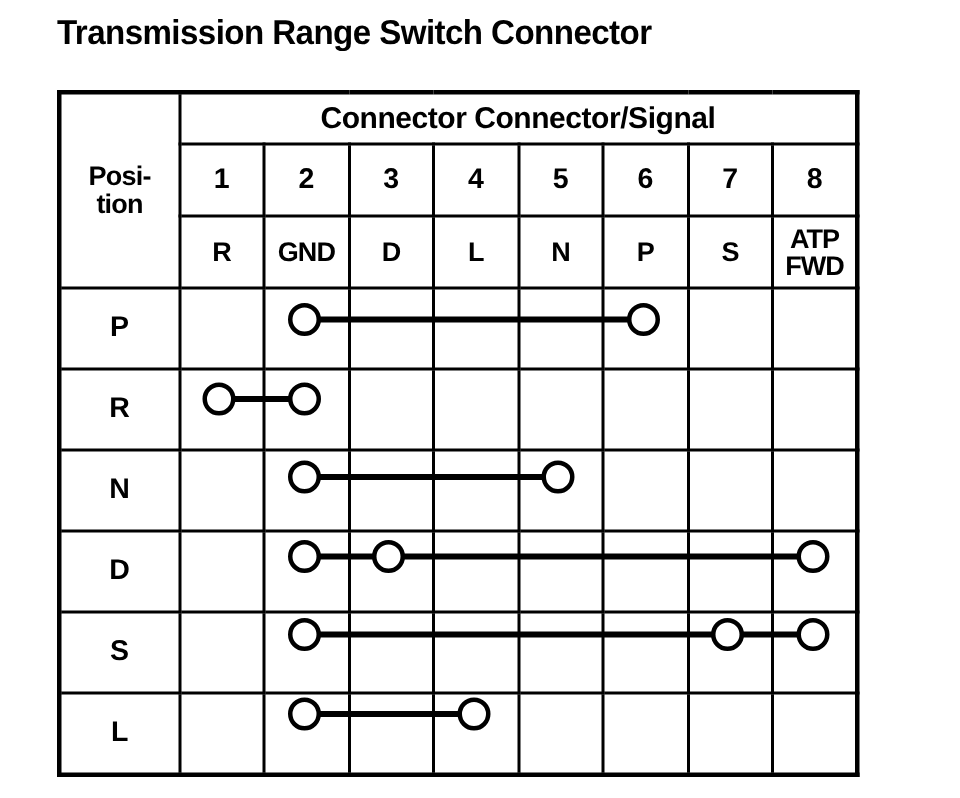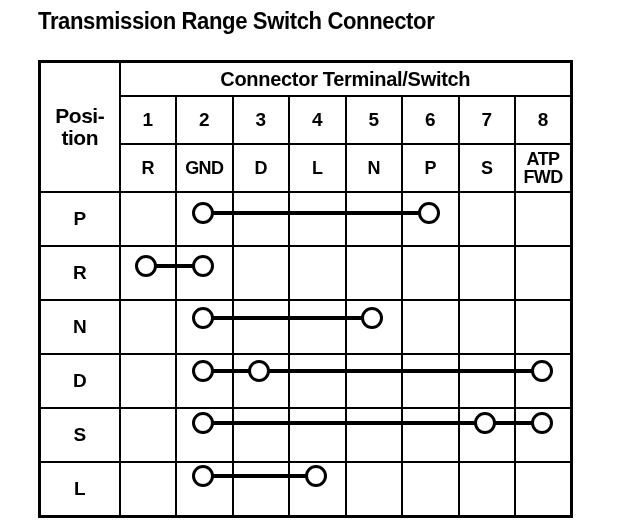--- a/index.html
+++ b/index.html
@@ -59,21 +59,21 @@
 
   .col-pos  { width: 80px; }
   .col-term { width: 56.5px; }
 
   .h-group {
     font-size: 20px;
     letter-spacing: -0.3px;
     height: 32px;
   }
   .h-pos {
-    font-size: 21px;
+    font-size: 18px;
     line-height: 1.05;
     letter-spacing: -0.5px;
   }
   .h-num {
     font-size: 19px;
     height: 46px;
   }
   .h-sig {
     font-size: 18px;
     height: 46px;
@@ -134,21 +134,21 @@
         <col class="col-term">
         <col class="col-term">
         <col class="col-term">
     </colgroup>
     <thead>
       <tr>
         <td class="h-pos" rowspan="3">
           <span>Posi-</span><br>
           <span>tion</span>
         </td>
-        <td class="h-group" colspan="8">Connector Terminal/Switch</td>
+        <td class="h-group" colspan="8">Connector Connector/Signal</td>
       </tr>
       <tr>
         <td class="h-num">1</td>
         <td class="h-num">2</td>
         <td class="h-num">3</td>
         <td class="h-num">4</td>
         <td class="h-num">5</td>
         <td class="h-num">6</td>
         <td class="h-num">7</td>
         <td class="h-num">8</td>

